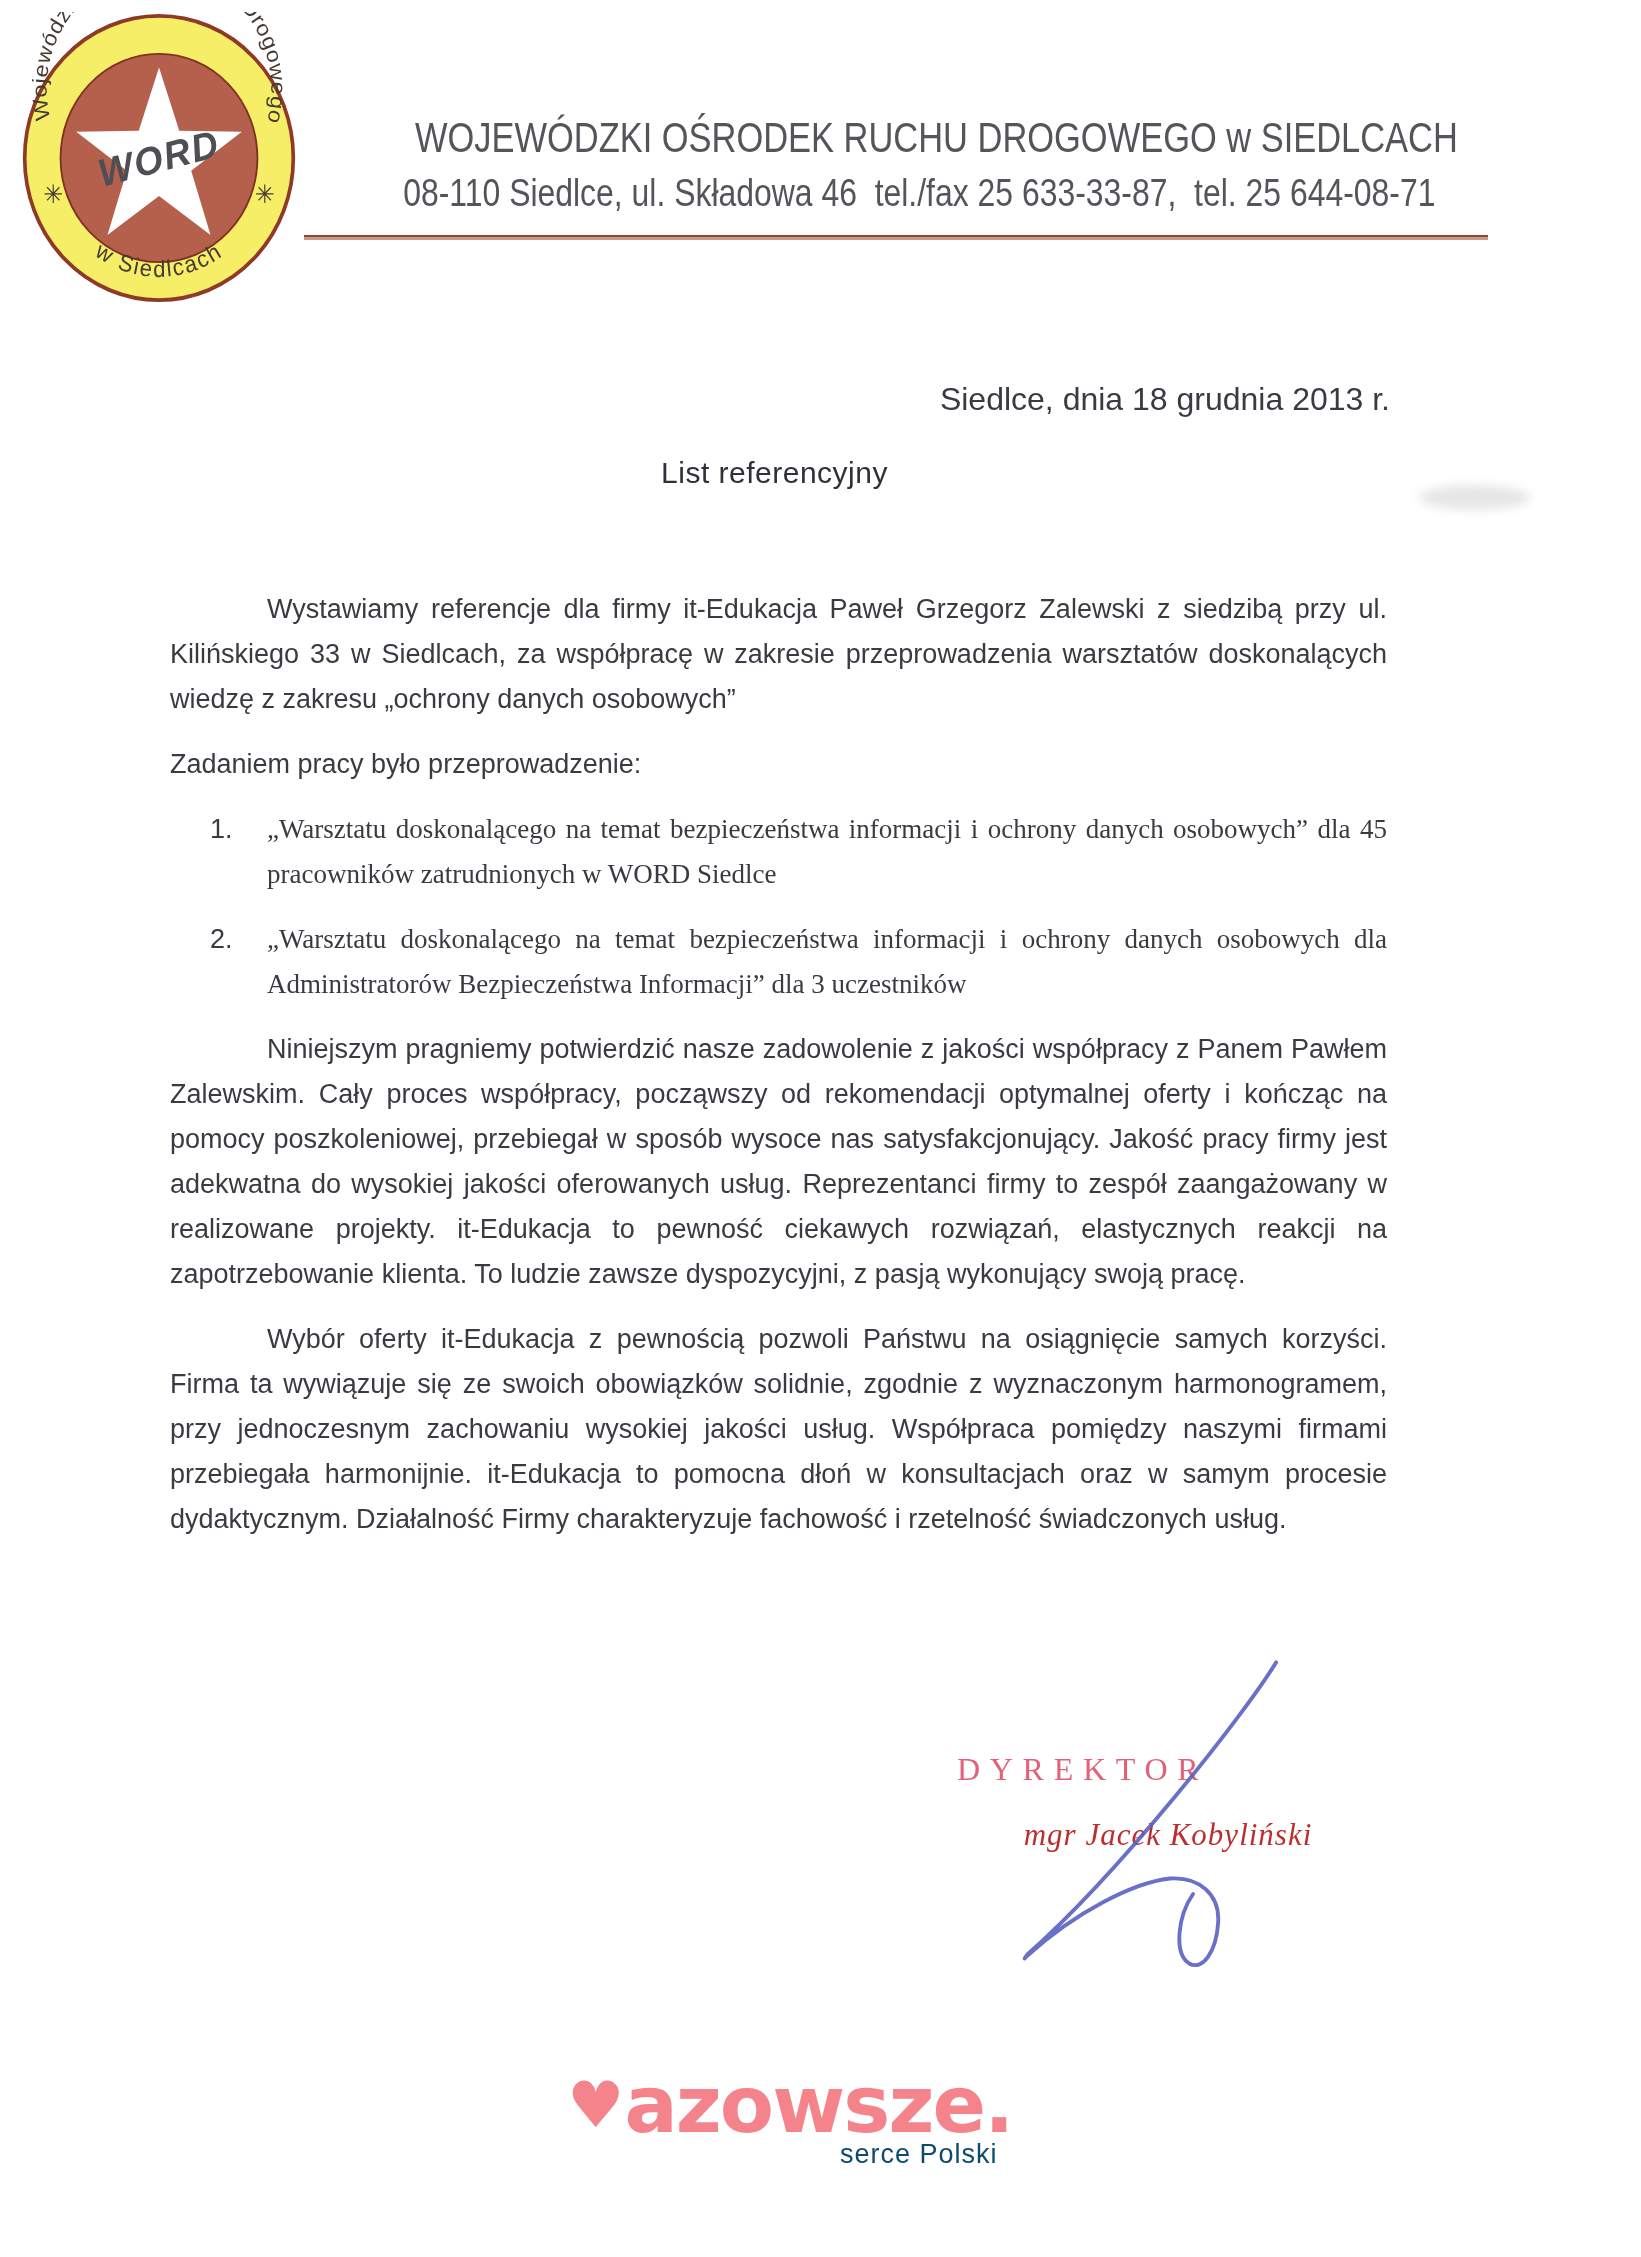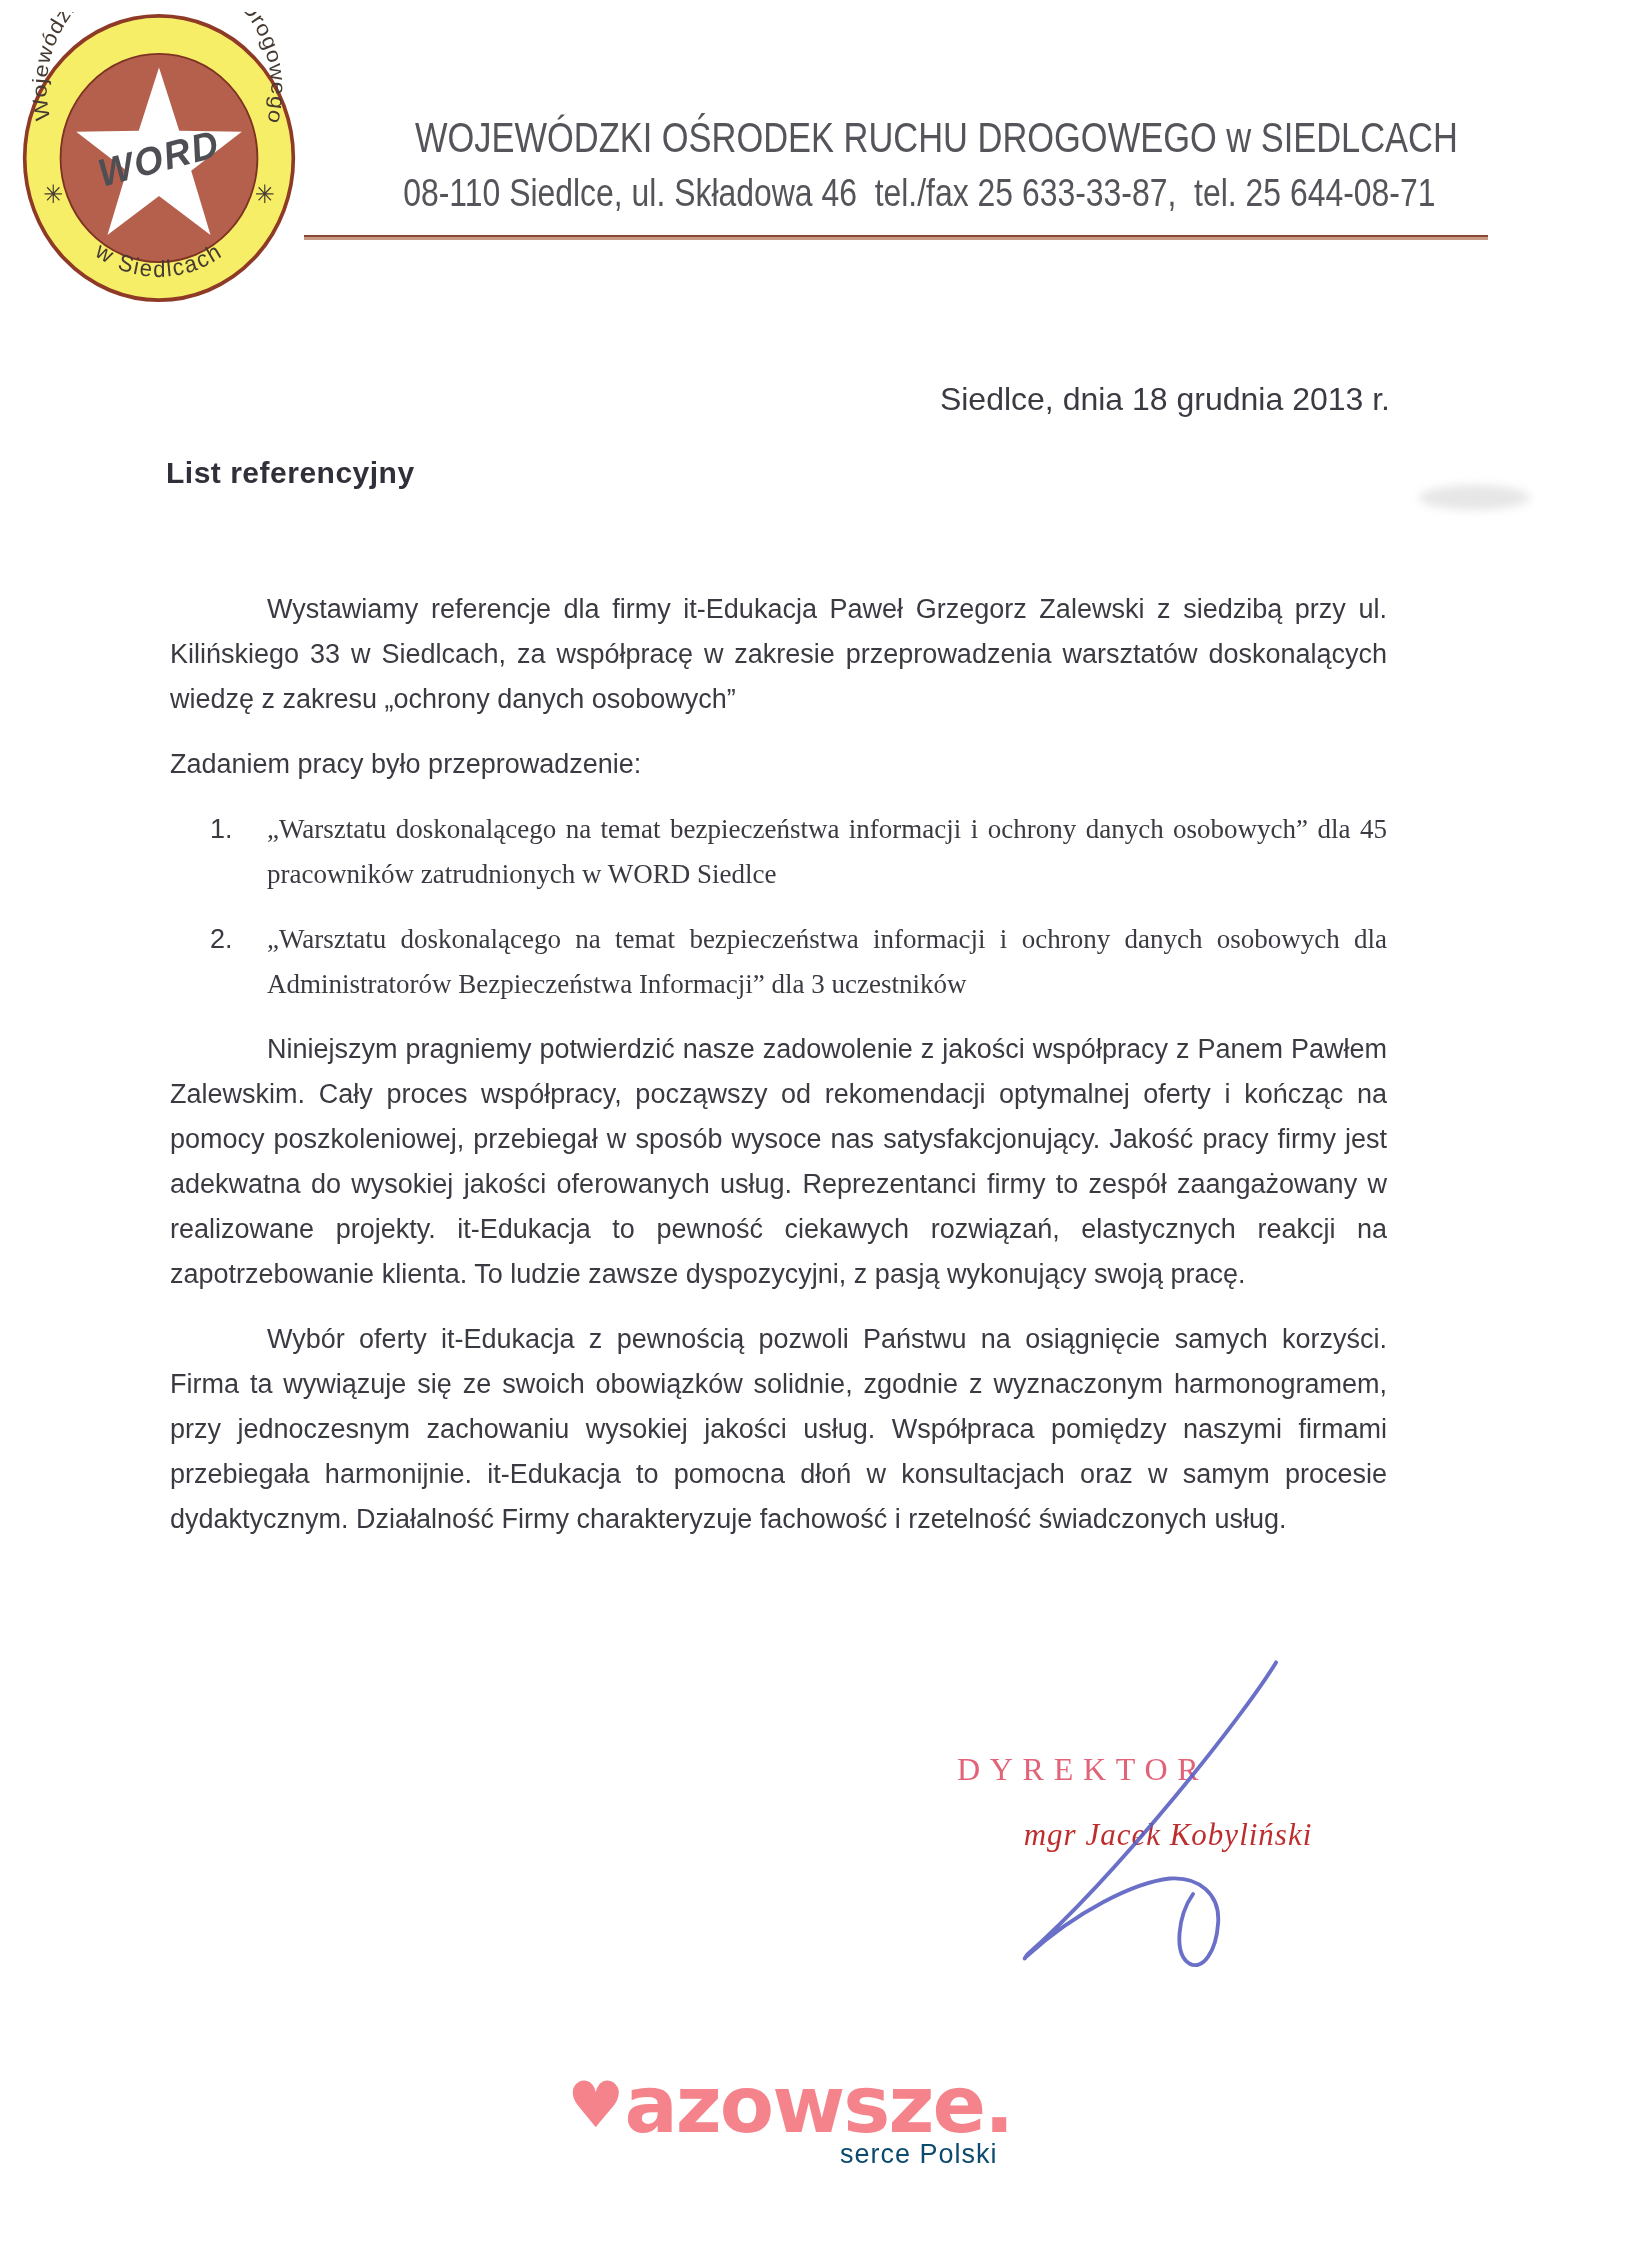--- a/index.html
+++ b/index.html
@@ -22,22 +22,22 @@
 
   .lh{position:absolute;left:309px;top:114px;width:1178px;text-align:center;color:#54545a;}
   .lh-title{font-size:42px;transform:scaleX(.82);transform-origin:50% 50%;white-space:nowrap;}
   .lh-sub{font-size:38px;transform:scaleX(.84);transform-origin:50% 50%;white-space:pre;margin-top:9.7px;}
 
   .divider{position:absolute;left:304px;top:235px;width:1184px;height:4.8px;
     background:linear-gradient(to bottom,#8a4736 0 45%,#c79a85 45% 100%);}
 
   
   .date-line{position:absolute;left:166px;top:335px;width:1224px;text-align:right;font-size:32px;margin-top:46px;}
-  .doc-title{position:absolute;left:166px;top:456px;width:1217px;
-    font-size:30px;font-weight:700;color:#30303a;letter-spacing:0.5px;}
+  .doc-title{position:absolute;left:166px;top:456px;width:1217px;text-align:center;
+    font-size:30px;font-weight:400;color:#30303a;letter-spacing:0.5px;}
 
   .content{position:absolute;left:170px;top:587px;width:1217px;font-size:27px;line-height:45px;text-align:justify;}
   .content p{margin:0 0 20px 0;text-indent:97px;}
   .content p.plain{text-indent:0;}
   .olist{margin:0;}
   .oitem{display:flex;margin:0 0 20px 0;}
   .oitem .num{flex:0 0 57px;margin-left:40px;}
   .oitem .itext{flex:1;text-align:justify;font-family:Liberation Serif, serif;}
 
   

